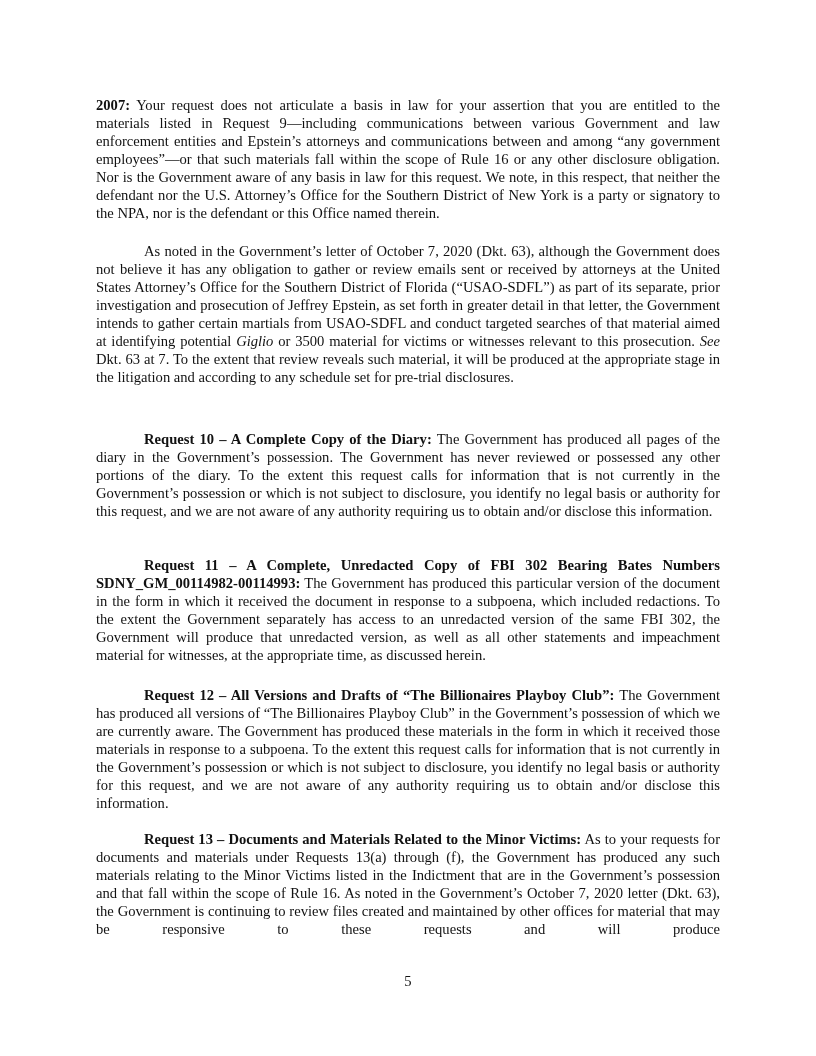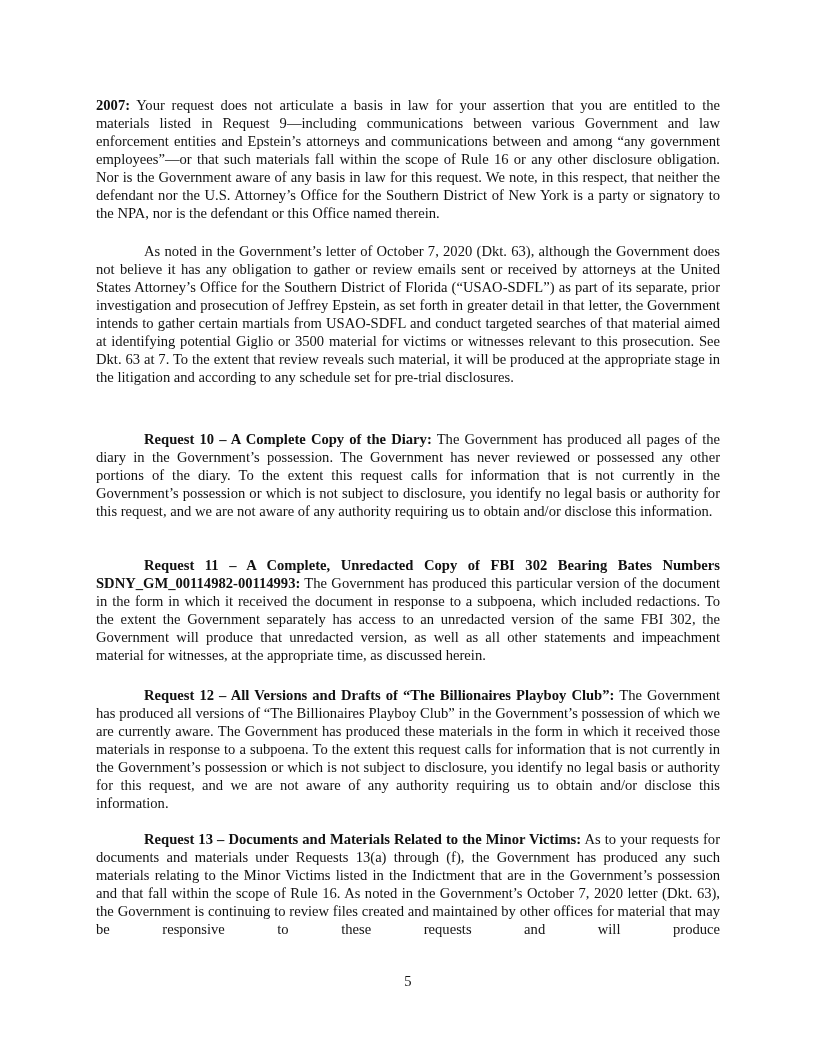--- a/index.html
+++ b/index.html
@@ -8,21 +8,21 @@
     position: absolute; left: 0; top: 0; width: 816px; height: 903px; background: #fff;
     font-family: "Liberation Serif", "DejaVu Serif", serif;
     color: #111; font-size: 14.6px; line-height: 18px;
   }
   .para {
     position: absolute; left: 96px; width: 624px;
     text-align: justify; margin: 0;
   }
   .indent { text-indent: 48px; }
   .b { font-weight: bold; }
-  .i { }
+  .i { font-style: italic; }
   .pagenum {
     position: absolute; left: 0; width: 816px; top: 972px;
     text-align: center; font-size: 14.6px;
   }
 </style>
 </head>
 <body>
 
 <div class="page">
 

